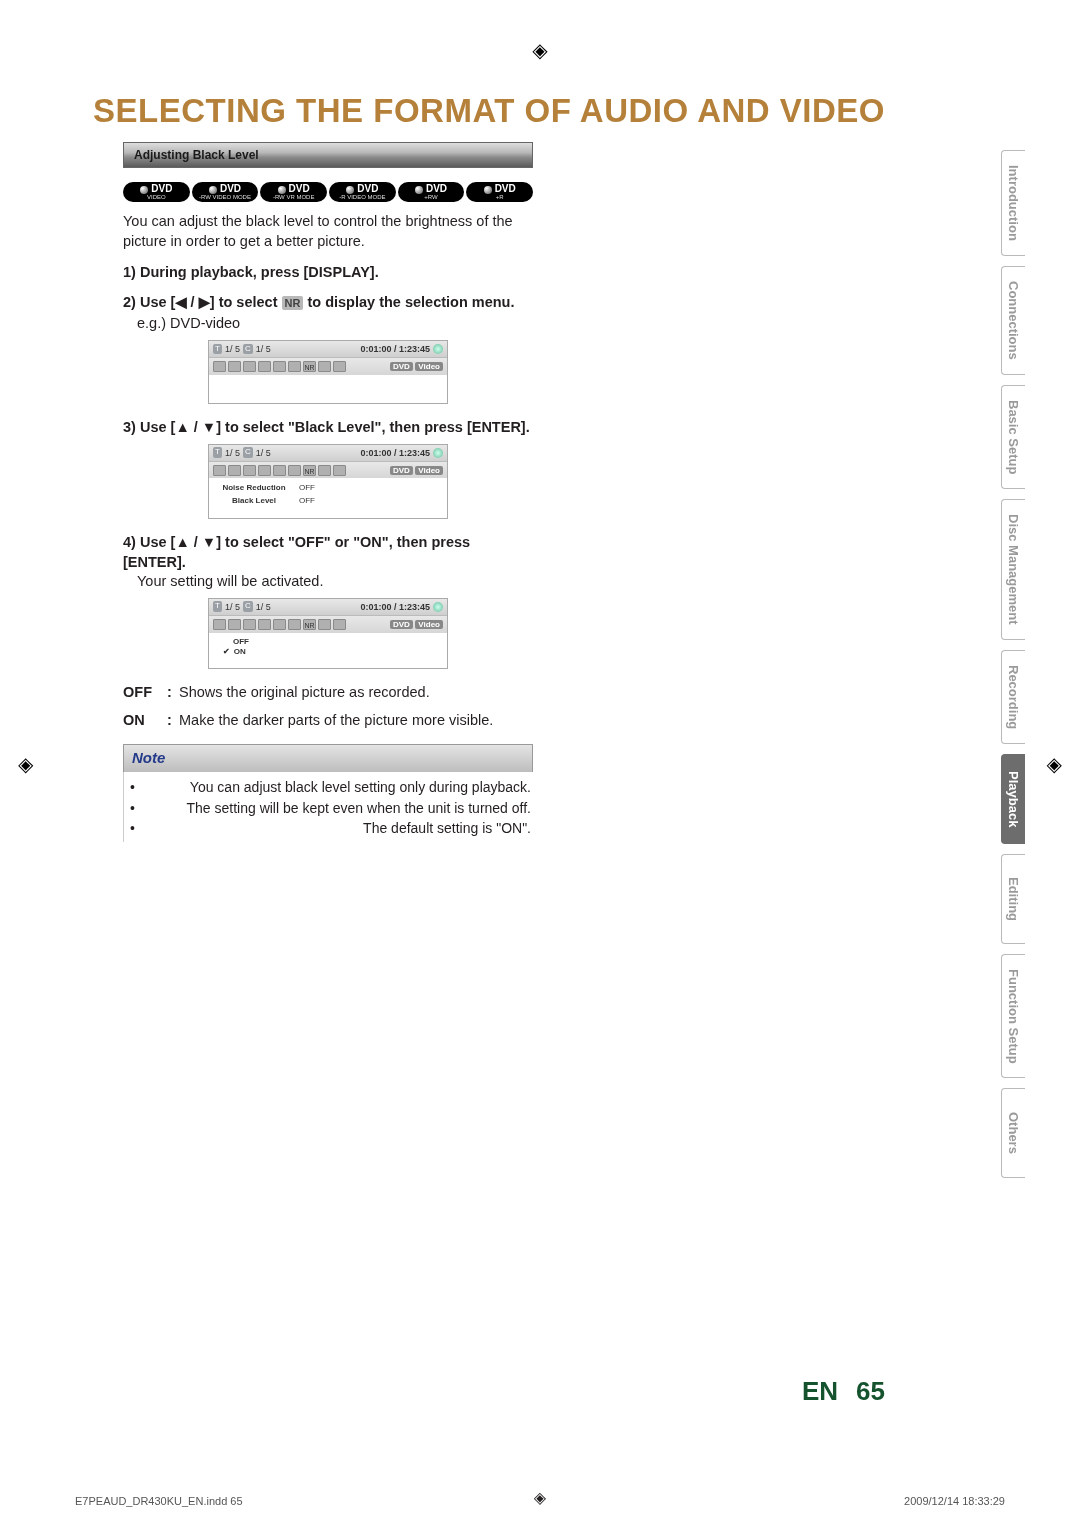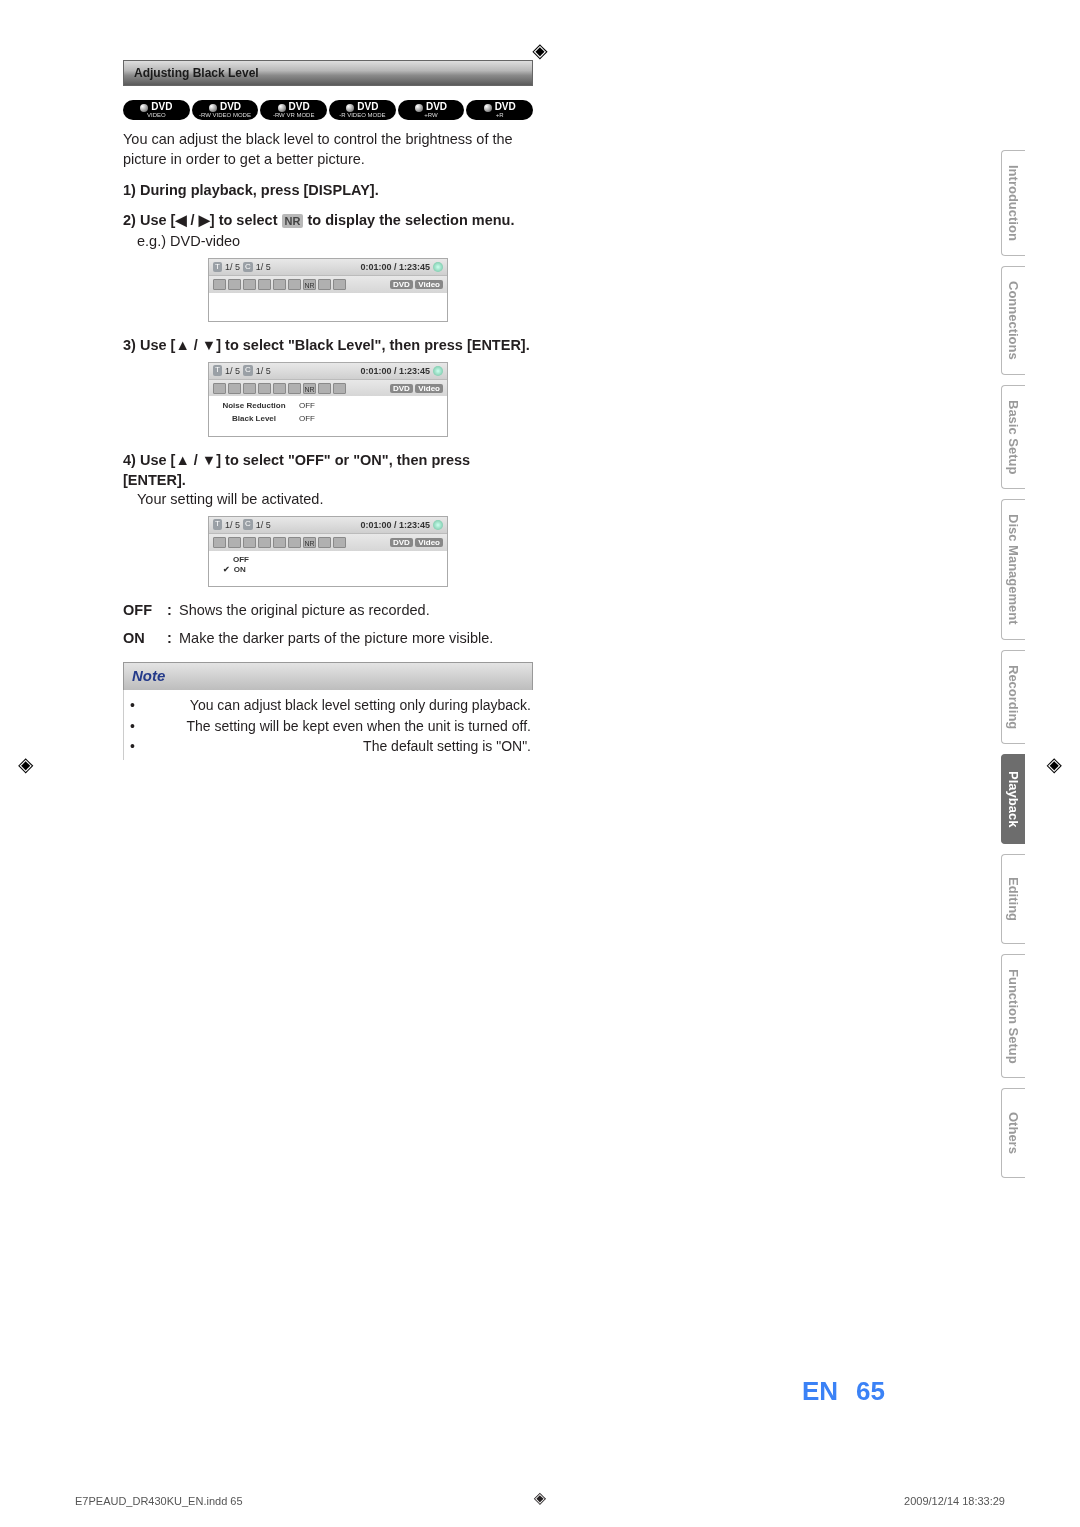--- a/index.html
+++ b/index.html
@@ -142,40 +142,41 @@
     padding:14px 4px;
     font-size:13px; font-weight:600;
     color:#9a9a9a; background:#fff;
     min-height:90px; text-align:center;
     display:flex; align-items:center; justify-content:center;
   }
   .tab.active { background:#6d6d6d; color:#fff; border-color:#6d6d6d; }
 
   .page-num {
     position:absolute; right:140px; bottom:60px;
-    font-size:26px; font-weight:700; color:#3b82f6;
+    font-size:26px; font-weight:700; color:#14532d;
   }
   .page-num .en { margin-right:18px; }
 
   .footer {
     position:absolute; left:75px; right:75px; bottom:20px;
     display:flex; justify-content:space-between;
     font-size:11px; color:#555;
   }
   .footer-reg { position:absolute; left:50%; bottom:20px; transform:translateX(-50%); font-size:16px; }
 </style>
 </head>
 <body>
 
 <span class="crop-mark crop-top">◈</span>
 <span class="crop-mark crop-left">◈</span>
 <span class="crop-mark crop-right">◈</span>
 
 <div class="page">
 
+  <h1 class="title">SELECTING THE FORMAT OF AUDIO AND VIDEO</h1>
 
   <div class="content-col">
 
     <div class="section-head">Adjusting Black Level</div>
 
     <div class="disc-row">
       <div class="disc-badge"><span>DVD</span><span class="sub">VIDEO</span></div>
       <div class="disc-badge"><span>DVD</span><span class="sub">-RW VIDEO MODE</span></div>
       <div class="disc-badge"><span>DVD</span><span class="sub">-RW VR MODE</span></div>
       <div class="disc-badge"><span>DVD</span><span class="sub">-R VIDEO MODE</span></div>

